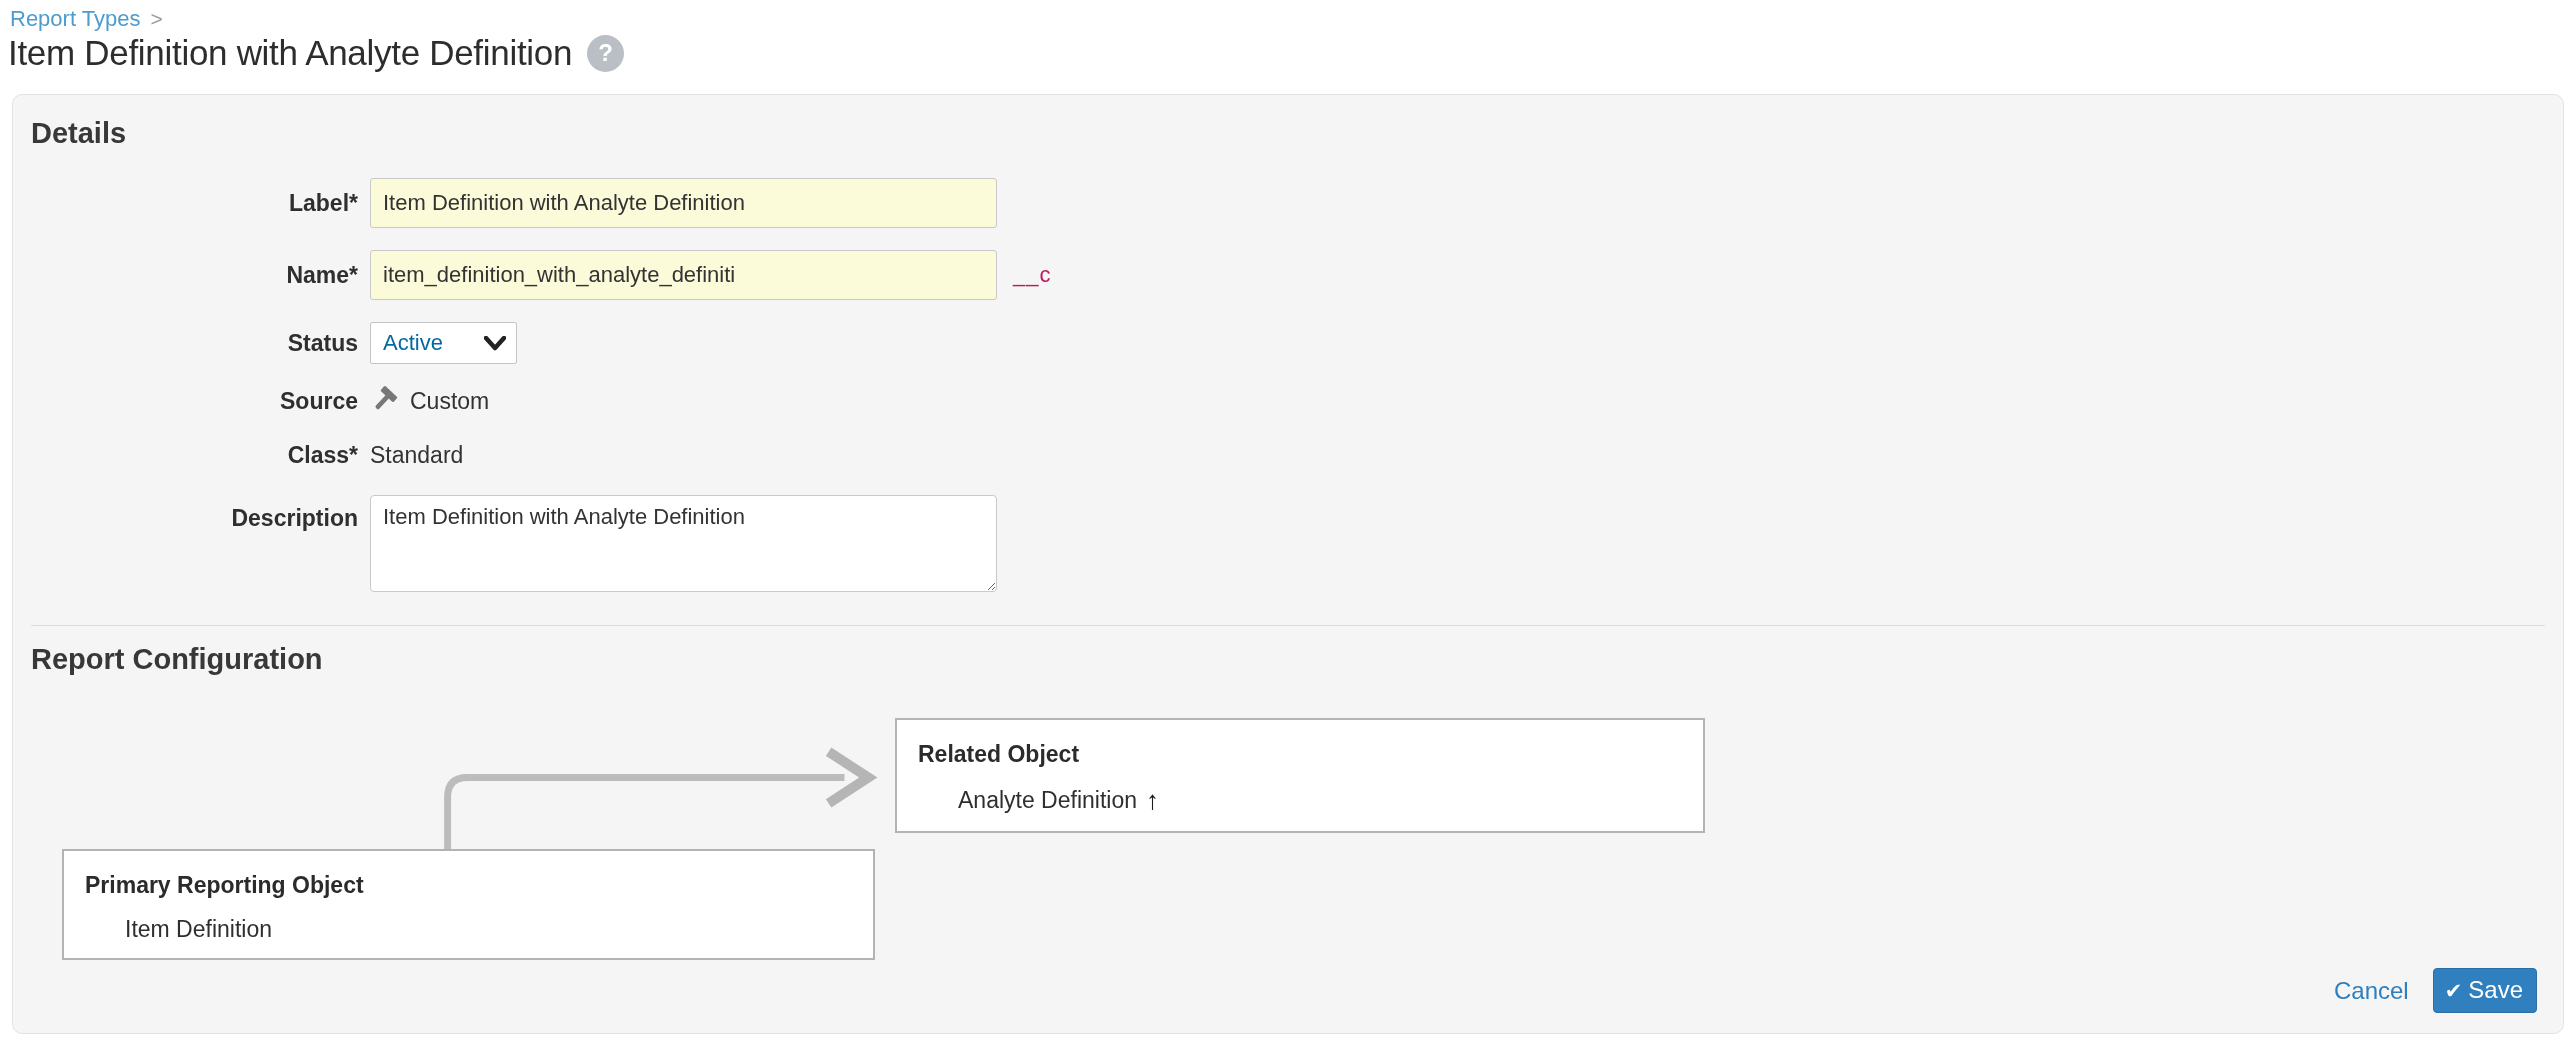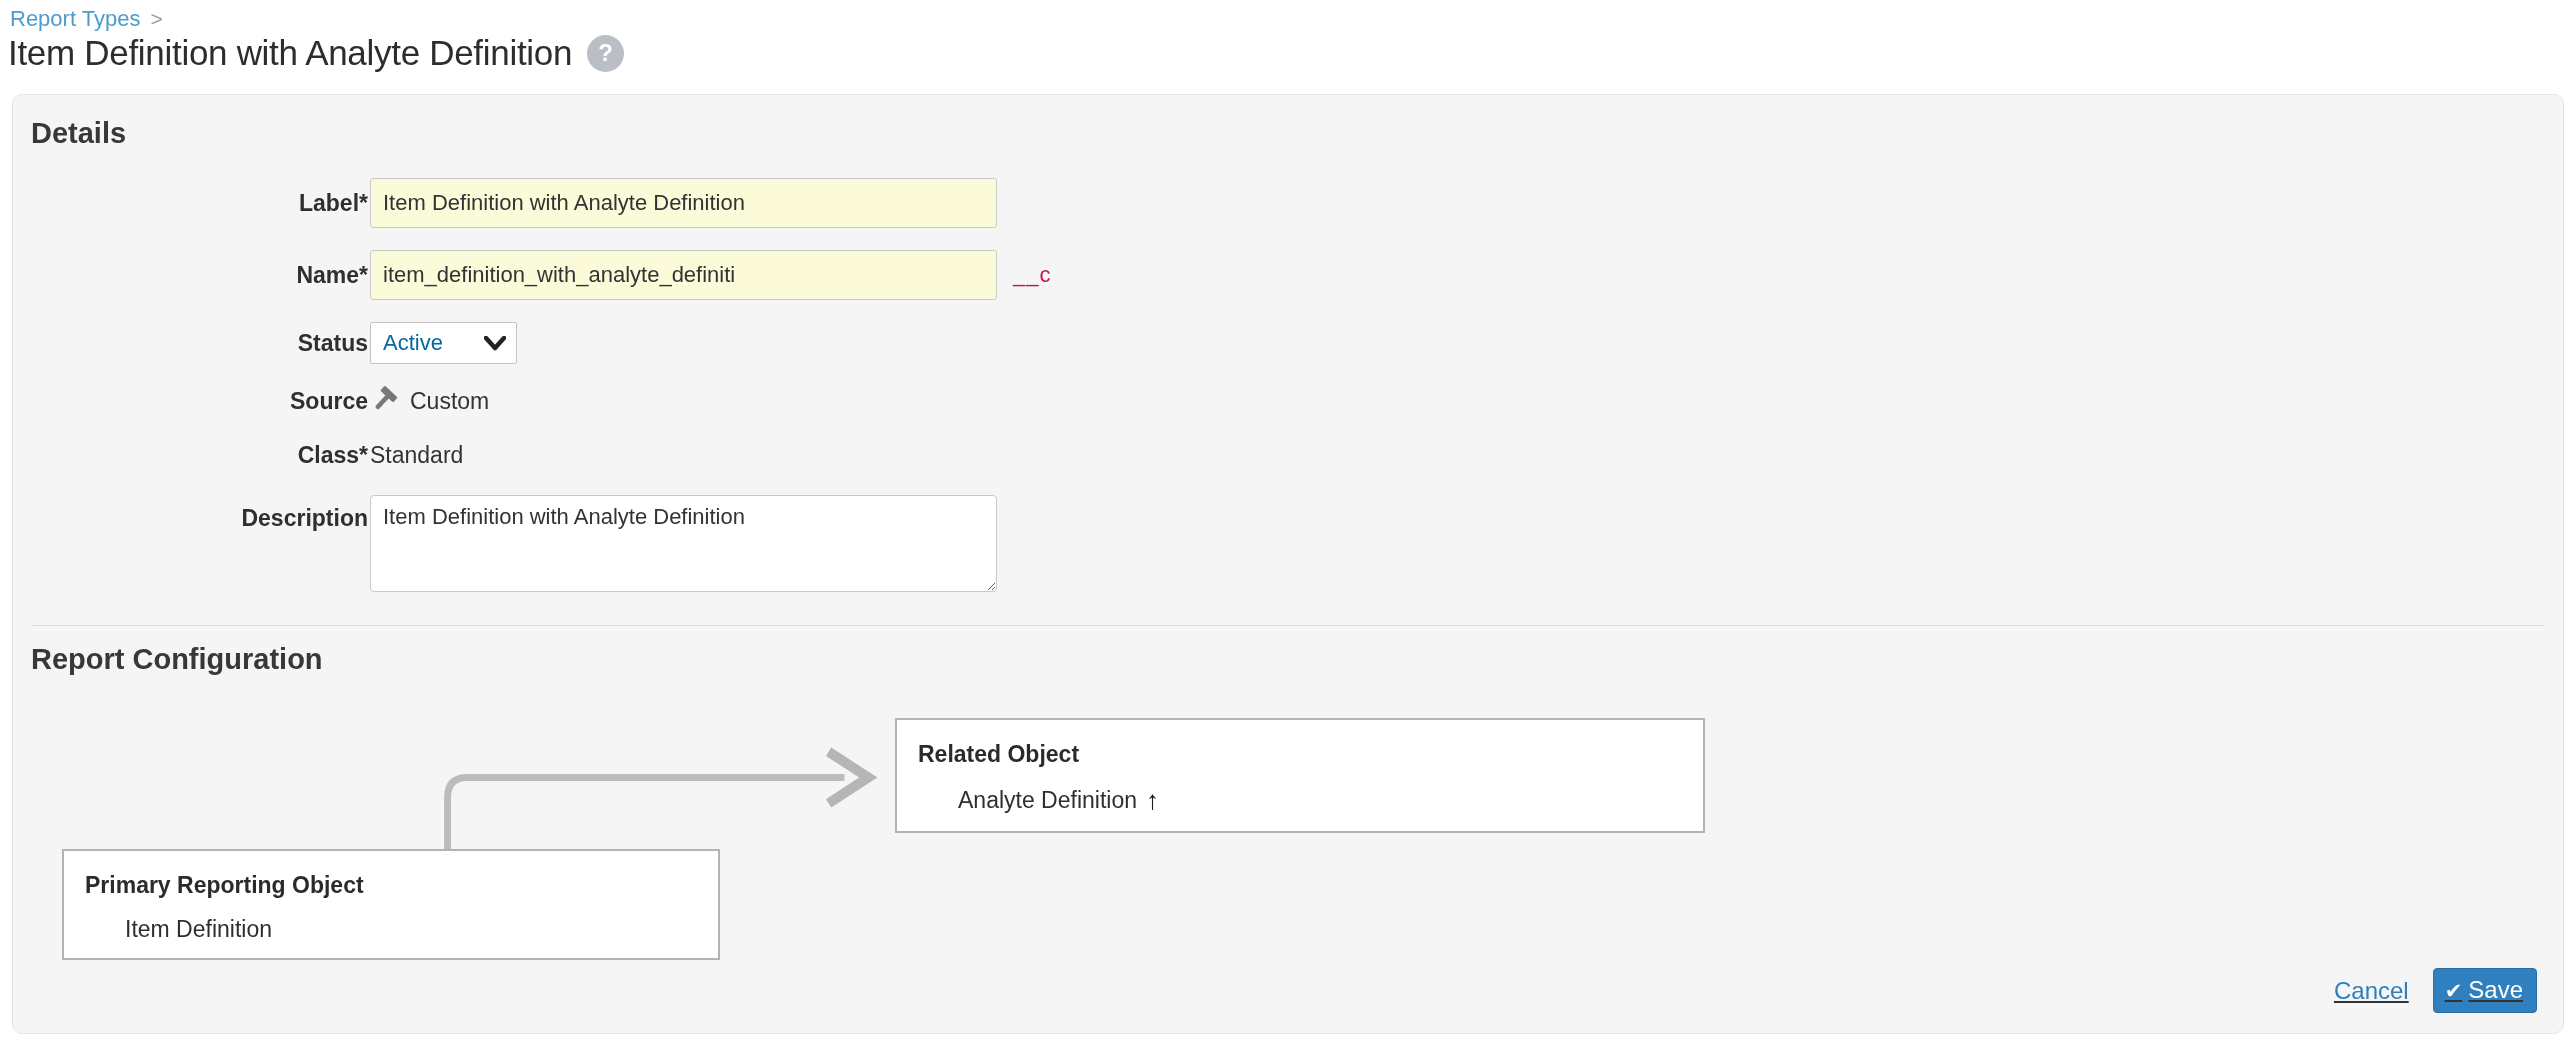--- a/index.html
+++ b/index.html
@@ -46,21 +46,21 @@
   .section-heading {
     font-size: 29px; font-weight: 700; color: #383838;
     margin: 0 0 0 18px; line-height: 1.15;
   }
   #details-heading { margin-bottom: 28px; }
 
   
   .form-row { display: flex; align-items: center; margin-bottom: 22px; }
   .form-row.top-align { align-items: flex-start; }
   .form-label {
-    width: 357px; text-align: right; padding-right: 2px;
+    width: 357px; text-align: right; padding-right: 12px;
     font-weight: bold; font-size: 23px; color: #2f2f2f;
     flex: none;
   }
   .form-row.top-align .form-label { padding-top: 10px; }
 
   .text-input {
     width: 627px; height: 50px;
     background: #fbfad9;
     border: 1px solid #c9c9c9; border-radius: 3px;
     font-size: 22px; color: #333;
@@ -100,32 +100,32 @@
   .config-heading { margin-top: 17px; }
   .config-canvas { position: relative; height: 298px; margin-top: 20px; width: 100%; }
 
   .diagram-box {
     position: absolute; background: #ffffff;
     border: 2px solid #b3b3b3;
     cursor: pointer;
     margin-left: 21px;
   }
   .related-box  { left: 861px; top: 22px;  width: 810px; height: 115px; }
-  .primary-box  { left: 28px;  top: 153px; width: 658px; height: 111px; }
+  .primary-box  { left: 28px;  top: 153px; width: 813px; height: 111px; }
   .box-title { font-weight: bold; font-size: 23px; color: #2b2b2b; padding: 21px 0 0 21px; }
   .box-value { font-size: 23px; color: #2f2f2f; padding-left: 61px; margin-top: 17px;
                display: flex; align-items: center; gap: 9px; }
   .up-arrow { font-size: 26px; font-weight: bold; color: #1d1d1d; }
 
   .connector-svg { position: absolute; left: 0; top: 0; pointer-events: none; }
 
   
   .footer-actions {
     position: absolute; right: 26px; bottom: 20px;
-    display: flex; align-items: center; gap: 24px; text-decoration: underline;
+    display: flex; align-items: center; gap: 24px;
   }
   .cancel-link { color: #2e7fbe; font-size: 24px; cursor: pointer; text-decoration: none; }
   .save-button {
     display: flex; align-items: center; gap: 6px;
     background: #3080bf; color: #ffffff;
     border: 1px solid #2a6ea8; border-radius: 4px;
     font-size: 24px; font-family: "Liberation Sans", sans-serif;
     padding: 7px 13px 8px 11px; cursor: pointer;
   }
   .check-icon { font-size: 21px; line-height: 1; }

